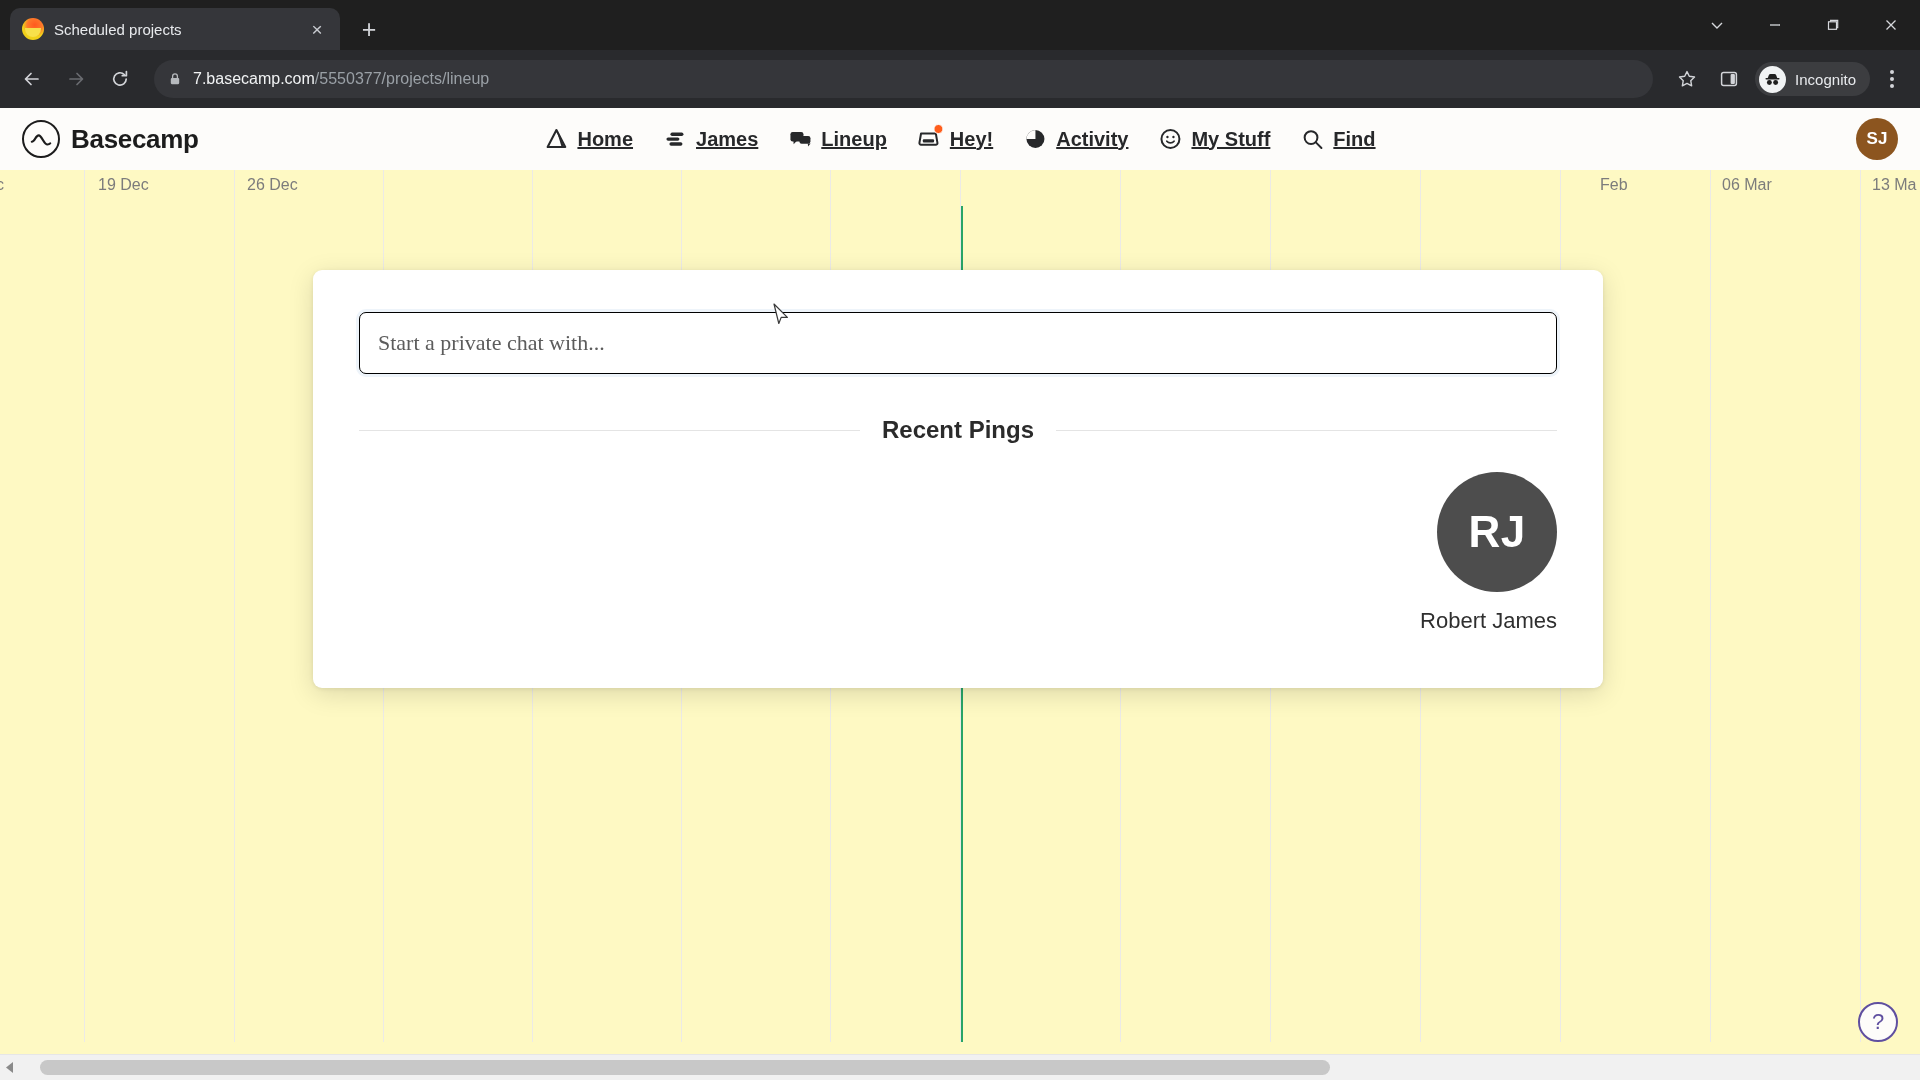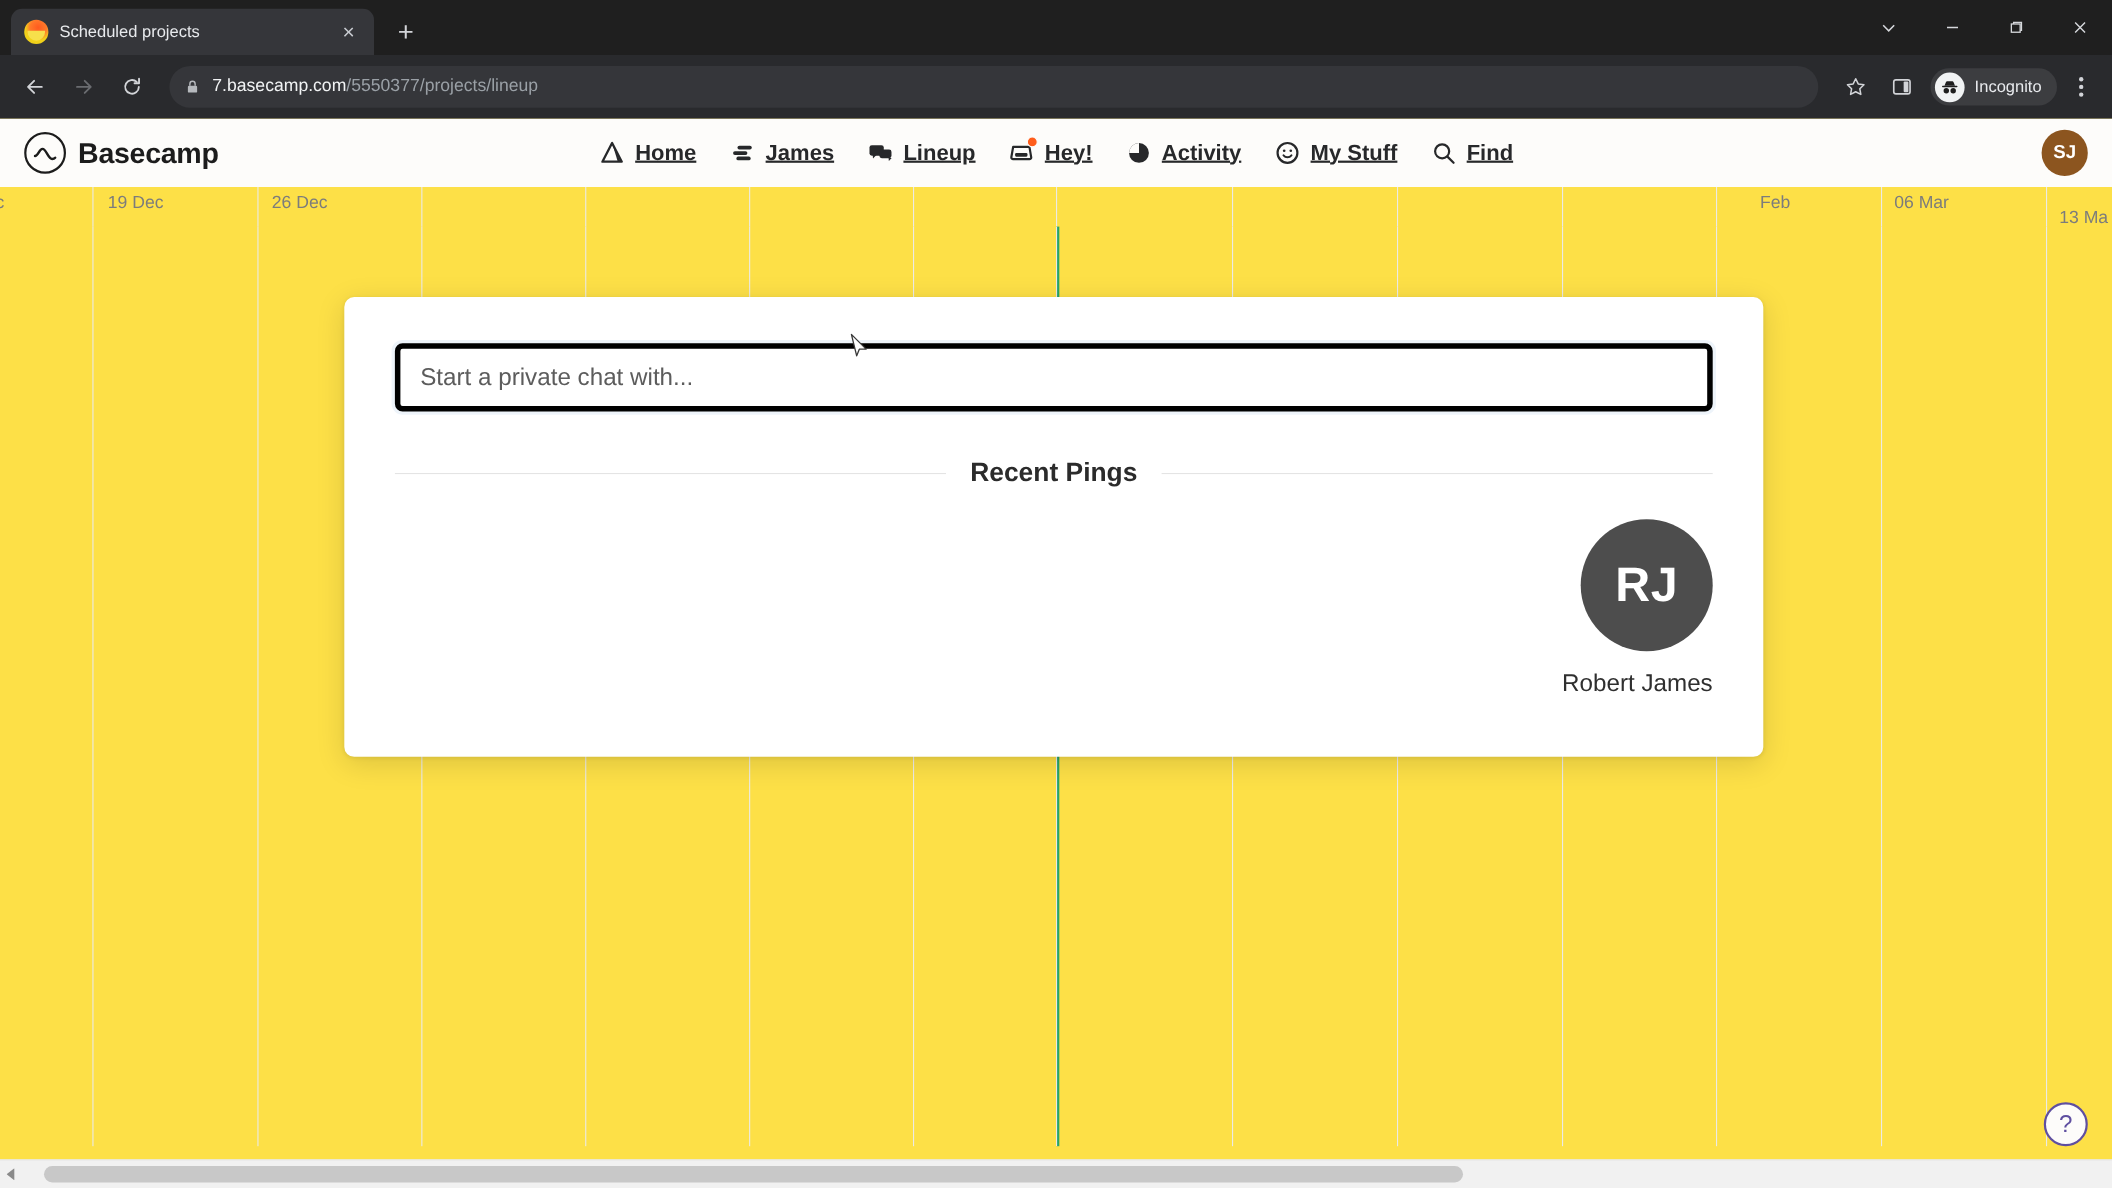--- a/index.html
+++ b/index.html
@@ -68,21 +68,21 @@
   }
   .incog-circle {
     width:27px; height:27px; border-radius:50%; background:#f1f3f4;
     display:flex; align-items:center; justify-content:center;
   }
   .incognito-label { color:#e8eaed; font-size:15px; }
   .dots { width:32px; display:flex; flex-direction:column; align-items:center; gap:3px; margin-left:4px;}
   .dots i { width:4px; height:4px; border-radius:50%; background:#d2d4d8; display:block; }
 
   
-  .page { flex:1; background:#fde047; position:relative; overflow:hidden; }
+  .page { flex:1; background:#fef9c3; position:relative; overflow:hidden; }
 
   .bcnav {
     height:62px; display:flex; align-items:center; padding:0 22px;
     position:relative; z-index:5; background:#fdfcfa;
   }
   .brand { display:flex; align-items:center; gap:11px; }
   .brand-mark {
     width:38px; height:38px; border-radius:50%; border:2.5px solid #1c1c1c;
     display:flex; align-items:center; justify-content:center;
   }
@@ -140,23 +140,23 @@
   }
 
   
   .pings-panel {
     position:absolute; left:313px; top:162px; width:1290px; height:418px;
     background:#fff; border-radius:9px;
     box-shadow:0 6px 26px rgba(0,0,0,.13), 0 1px 4px rgba(0,0,0,.08);
     z-index:20; padding:42px 46px 0 46px;
   }
   .ping-search {
-    width:100%; height:62px; border:5px solid #000000; border-radius:7px;
+    width:100%; height:62px; border:1px solid #000000; border-radius:7px;
     padding:0 18px; font-size:22px; color:#2a2a2a; background:#fff;
-    font-family:Liberation Sans, sans-serif; outline:none;
+    font-family:Liberation Serif, serif; outline:none;
     box-shadow:0 0 0 3px rgba(120,170,220,.13);
   }
   .ping-search::placeholder { color:#5c5c5c; }
 
   .recent-row {
     display:flex; align-items:center; gap:22px; margin-top:42px;
   }
   .rline { flex:1; height:1px; background:#e4e4e4; }
   .recent-title { font-size:24px; font-weight:700; color:#2b2b2b; white-space:nowrap; }
 
@@ -376,21 +376,21 @@
           <div class="tl-col" style="left: 1270px;"></div>
           <div class="tl-col" style="left: 1420px;"></div>
           <div class="tl-col" style="left: 1560px;"></div>
           <div class="tl-col" style="left: 1710px;"></div>
           <div class="tl-col" style="left: 1860px;"></div>
           <div class="tl-datelbl" style="left: -4px;">c</div>
           <div class="tl-datelbl" style="left: 98px;">19 Dec</div>
           <div class="tl-datelbl" style="left: 247px;">26 Dec</div>
           <div class="tl-datelbl" style="left: 1600px;">Feb</div>
           <div class="tl-datelbl" style="left: 1722px;">06 Mar</div>
-          <div class="tl-datelbl" style="left: 1872px; margin-top: 14px;">13 Ma</div>
+          <div class="tl-datelbl" style="left: 1872px;">13 Ma</div>
         </div>
       <div class="tl-body" id="tl-body">
         <div class="today-line" id="today-line" style="left: 960px; background: rgb(40, 164, 104);"></div>
       <div class="tl-col" style="left: 84px;"></div>
           <div class="tl-col" style="left: 234px;"></div>
           <div class="tl-col" style="left: 383px;"></div>
           <div class="tl-col" style="left: 532px;"></div>
           <div class="tl-col" style="left: 681px;"></div>
           <div class="tl-col" style="left: 830px;"></div>
           <div class="tl-col" style="left: 960px;"></div>

